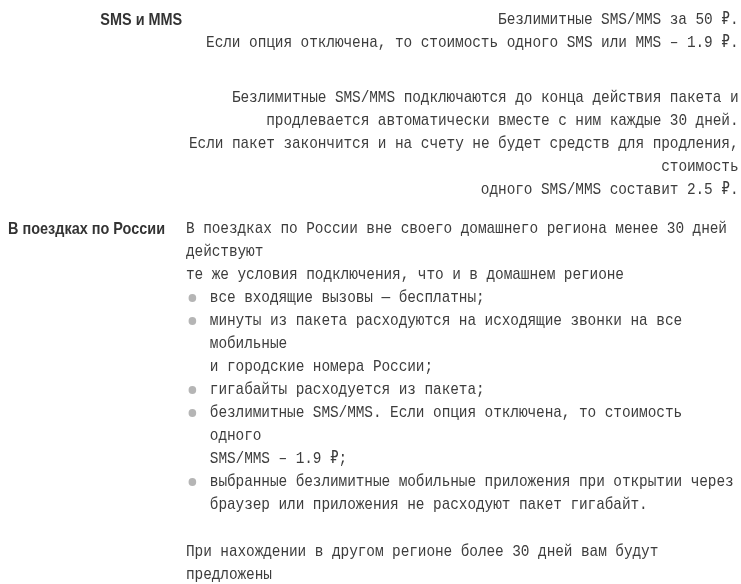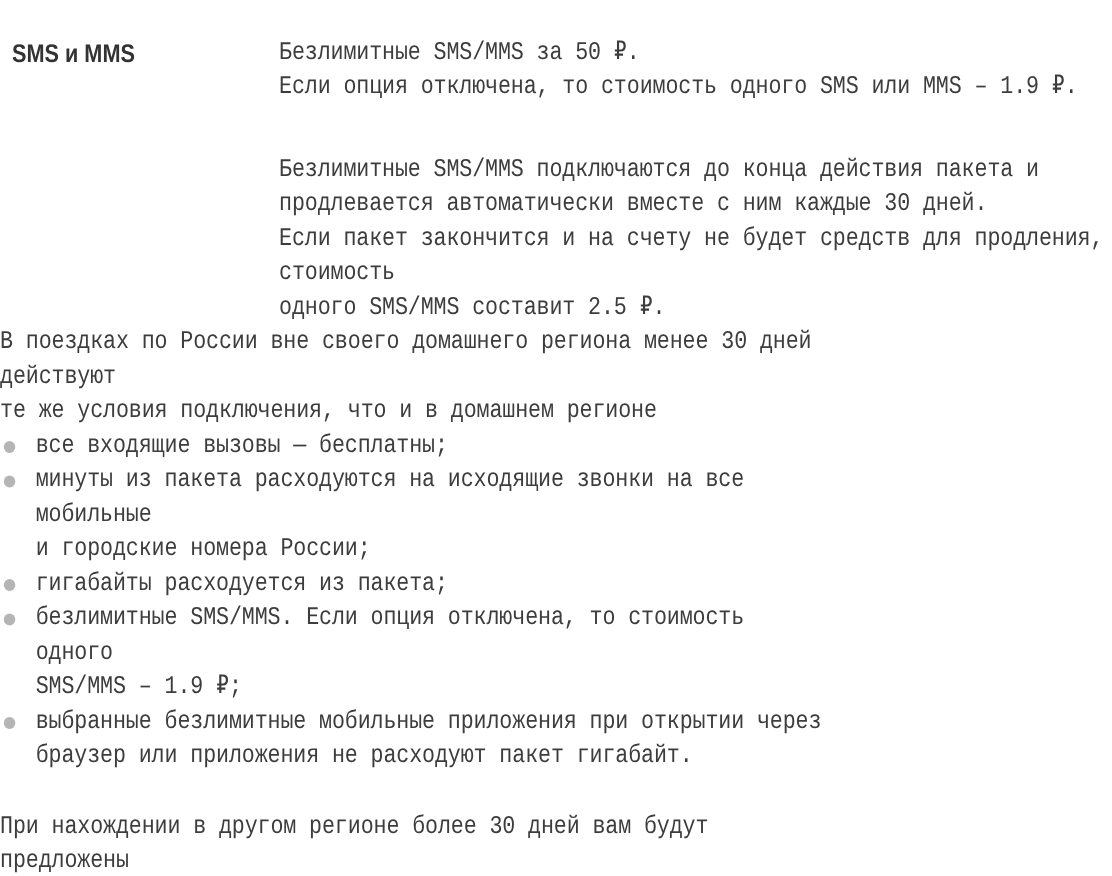--- a/index.html
+++ b/index.html
@@ -12,21 +12,21 @@
     position: relative;
   }
   .page { position: absolute; inset: 0; }
 
   .row {
     position: absolute;
     left: 0;
     display: flex;
     align-items: flex-start;
   }
-  .row-sms    { top: 24px; }
+  .row-sms    { top: 8px; text-align: right; }
   .row-travel { top: 217px; }
 
   .label-col {
     flex: 0 0 186px;
     width: 186px;
     box-sizing: border-box;
     padding-left: 8px;
   }
   .content-col {
     flex: 0 0 555px;
@@ -104,20 +104,25 @@
 Если опция отключена, то стоимость одного SMS или MMS – 1.9 ₽.</p>
         <p class="para gap">Безлимитные SMS/MMS подключаются до конца действия пакета и
 продлевается автоматически вместе с ним каждые 30 дней.
 Если пакет закончится и на счету не будет средств для продления, стоимость
 одного SMS/MMS составит 2.5 ₽.</p>
       </div>
     </div>
   </section>
 
   <section class="row row-travel">
+    <div class="label-col">
+      <div class="squeeze">
+        <h3 class="row-label">В поездках по России</h3>
+      </div>
+    </div>
     <div class="content-col">
       <div class="squeeze">
         <p class="para">В поездках по России вне своего домашнего региона менее 30 дней действуют
 те же условия подключения, что и в домашнем регионе</p>
         <ul class="bullet-list">
           <li class="bullet-item">все входящие вызовы — бесплатны;</li>
           <li class="bullet-item">минуты из пакета расходуются на исходящие звонки на все мобильные
 и городские номера России;</li>
           <li class="bullet-item">гигабайты расходуется из пакета;</li>
           <li class="bullet-item">безлимитные SMS/MMS. Если опция отключена, то стоимость одного

